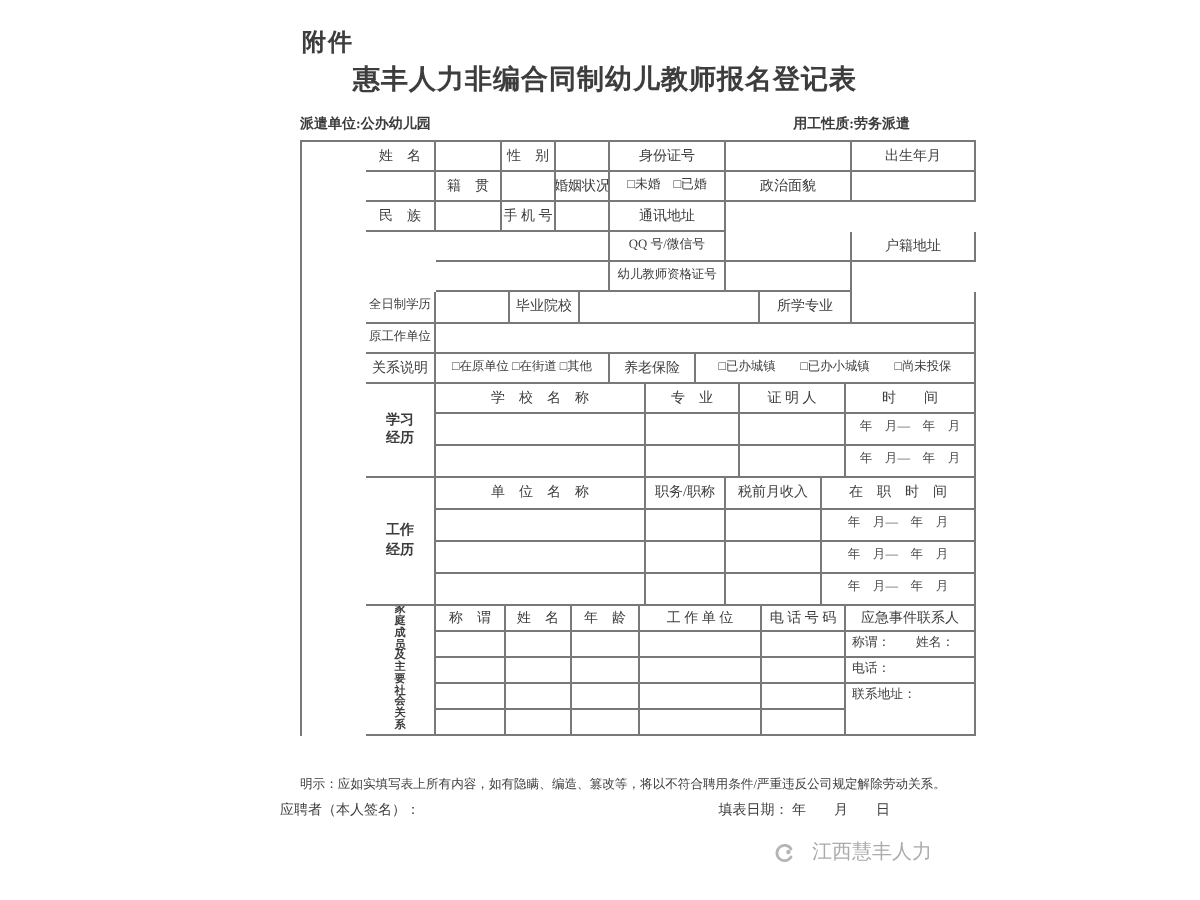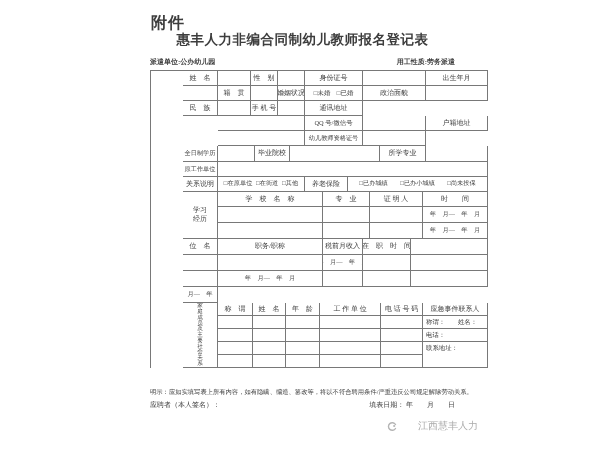--- a/index.html
+++ b/index.html
@@ -1,52 +1,52 @@
 <!DOCTYPE html>
 <html><head>
 <meta charset="utf-8">
 <style>
   html,body{margin:0;padding:0;background:#ffffff;}
   .page{position:relative;width:600px;height:450px;background:#ffffff;overflow:hidden;
         font-family:"Liberation Serif","DejaVu Serif",serif;color:#3d3d3d;}
-  .attachment{position:absolute;left:151px;top:13px;font-size:16px;font-weight:bold;letter-spacing:1px;}
+  .attachment{position:absolute;left:151px;top:13px;font-size:12px;font-weight:bold;letter-spacing:1px;}
   .title{position:absolute;left:150px;top:31px;width:305px;text-align:center;
          font-size:13.5px;font-weight:bold;letter-spacing:.5px;}
   .subline{position:absolute;left:150px;top:57px;width:305px;display:flex;
            justify-content:space-between;font-size:7px;font-weight:bold;}
   .tbl{position:absolute;left:150px;top:70px;width:305px;
        border-top:1px solid #787878;border-left:1px solid #787878;padding-left:32px;}
   .sec{display:grid;}
   .c{box-sizing:border-box;border-right:1px solid #787878;border-bottom:1px solid #787878;
      display:flex;align-items:center;justify-content:center;font-size:7px;line-height:1;
      overflow:hidden;white-space:nowrap;}
   .lt{justify-content:flex-start;padding-left:3px;}
   .sm{font-size:6.2px;}
   .xs{font-size:6.4px;}
   .time{font-size:6.3px;color:#4a4a4a;}
   .photo{flex-direction:column;white-space:normal;text-align:center;}
   .photo .p1{font-size:7.5px;letter-spacing:3px;margin-bottom:4px;}
   .photo .p2{font-size:5.8px;}
-  .vwrap{white-space:normal;}
+  .vwrap{white-space:normal;font-weight:bold;}
   .v4{width:100%;text-align:center;font-size:7px;line-height:9.5px;line-break:anywhere;
       word-break:break-all;margin:0 8px;}
   .v11{width:100%;text-align:center;font-size:5.6px;line-height:5.8px;line-break:anywhere;
        word-break:break-all;margin:0 13px;}
   .secA{grid-template-columns:35px 33px 27px 27px 58px 63px 62px;grid-auto-rows:15px;}
   .secB{grid-template-columns:35px 37px 35px 90px 46px 62px;grid-auto-rows:16px;}
   .secC{grid-template-columns:35px 270px;grid-auto-rows:15px;}
   .secD{grid-template-columns:35px 87px 98px 85px;grid-auto-rows:17px;}
-  .secE{grid-template-columns:35px 87px 43px 140px;grid-auto-rows:15px;font-family:Liberation Mono, monospace;}
+  .secE{grid-template-columns:35px 87px 43px 140px;grid-auto-rows:15px;}
   .secF{grid-template-columns:35px 105px 47px 53px 65px;grid-template-rows:15px 16px 16px;}
   .secG{grid-template-columns:35px 105px 40px 48px 77px;grid-auto-rows:16px;}
   .secH{grid-template-columns:35px 35px 33px 34px 61px 42px 65px;grid-auto-rows:13px;}
   .note{position:absolute;left:150px;top:388px;width:320px;font-size:6.3px;white-space:nowrap;}
-  .sigline{position:absolute;left:150px;top:400px;width:305px;display:flex;
+  .sigline{position:absolute;left:140px;top:400px;width:305px;display:flex;
            justify-content:space-between;font-size:7px;text-align:center;}
-  .logo{position:absolute;left:386px;top:419px;display:flex;align-items:center;gap:20px;
+  .logo{position:absolute;left:386px;top:419px;display:flex;align-items:center;gap:8px;
         color:#ababab;font-size:10px;font-family:"Liberation Sans","DejaVu Sans",sans-serif;}
   .logo svg{display:block;}
 </style>
 </head>
 <body>
 
 <div class="page">
 
   <div class="attachment">附件</div>
   <div class="title">惠丰人力非编合同制幼儿教师报名登记表</div>
@@ -121,20 +121,23 @@
       <div class="c"></div>
       <div class="c"></div>
       <div class="c time">年　月—　年　月</div>
       <div class="c"></div>
       <div class="c"></div>
       <div class="c"></div>
       <div class="c time">年　月—　年　月</div>
     </div>
 
     <div class="sec secG">
+      <div class="c vwrap" style="grid-row:1/5;grid-column:1;">
+        <div class="v4">工作经历</div>
+      </div>
       <div class="c">单　位　名　称</div>
       <div class="c">职务/职称</div>
       <div class="c">税前月收入</div>
       <div class="c">在　职　时　间</div>
       <div class="c"></div>
       <div class="c"></div>
       <div class="c"></div>
       <div class="c time">年　月—　年　月</div>
       <div class="c"></div>
       <div class="c"></div>

